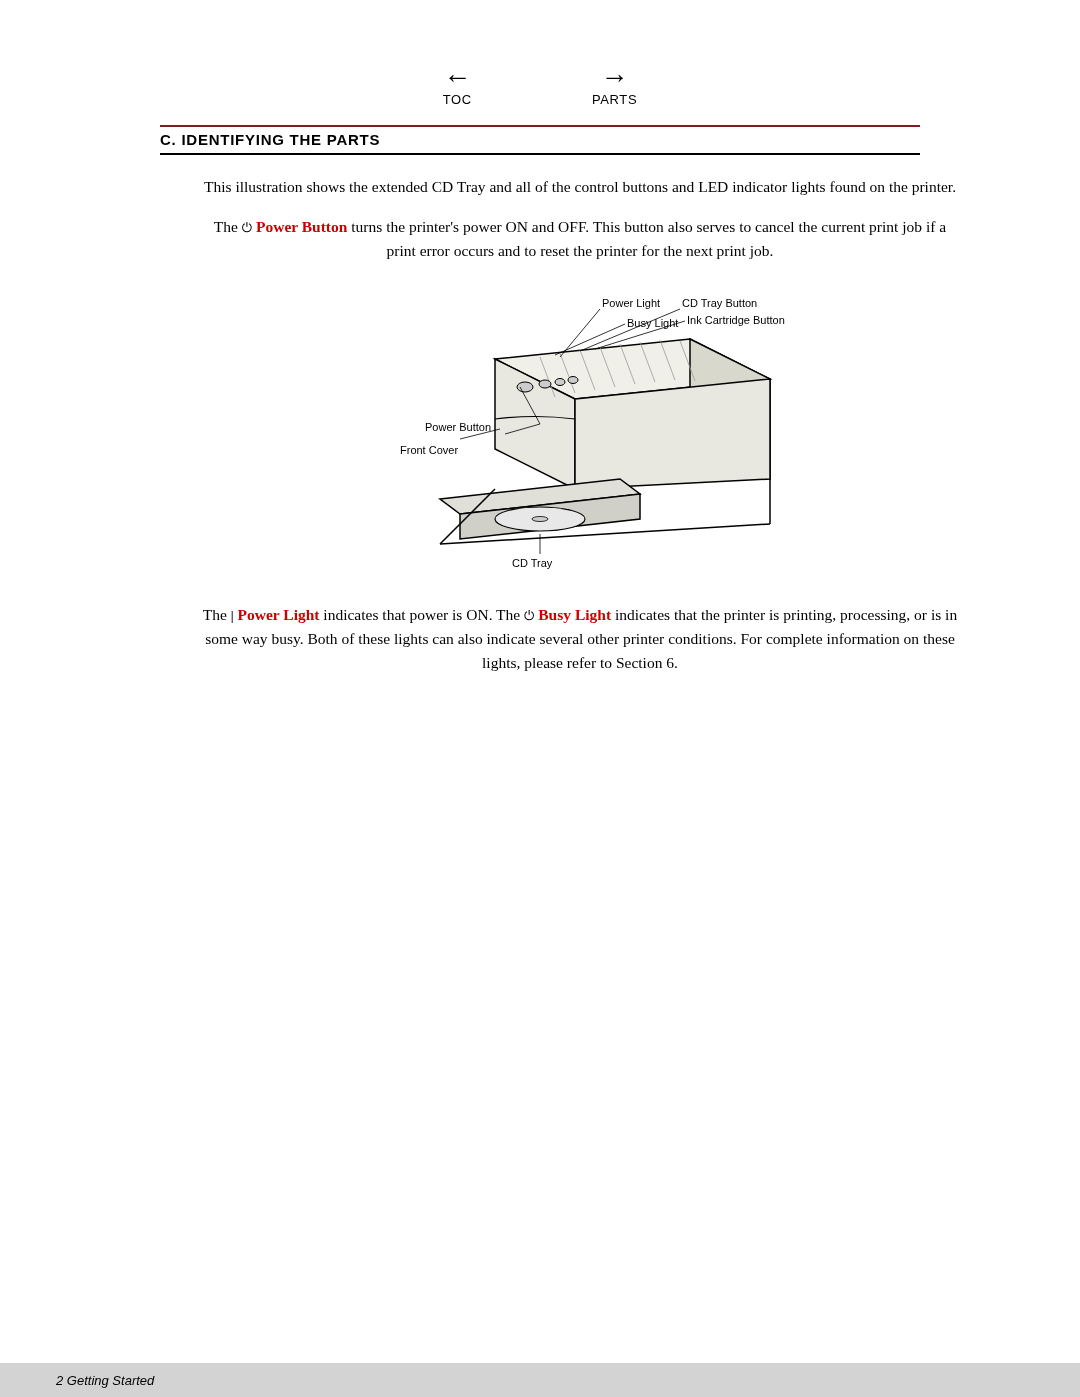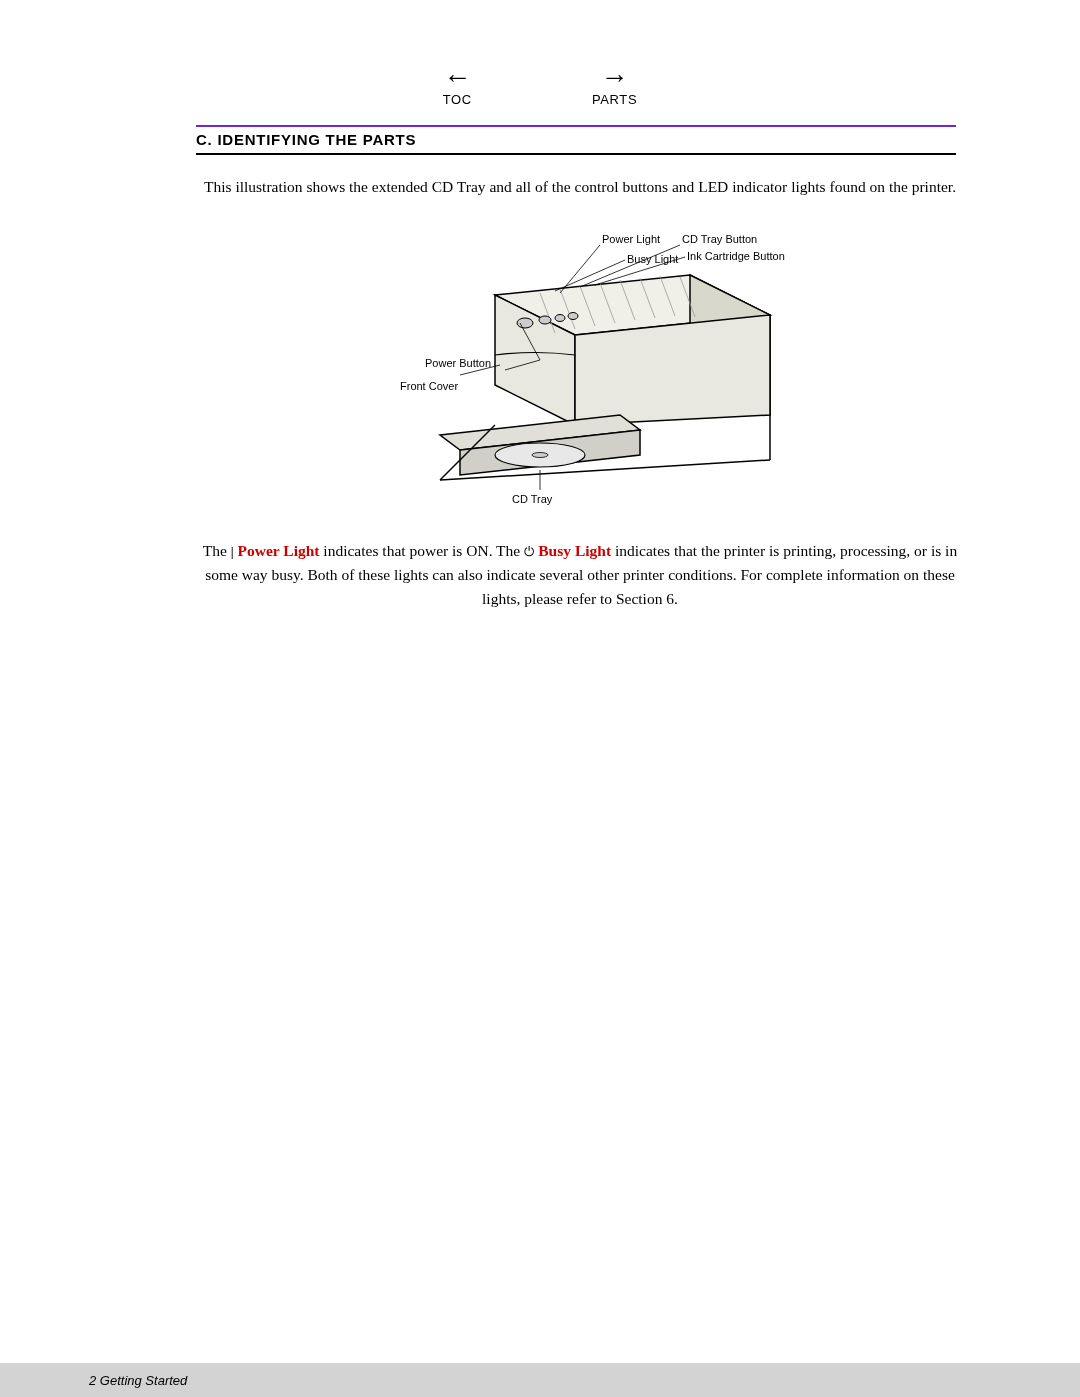--- a/index.html
+++ b/index.html
@@ -45,24 +45,24 @@
 
     .nav-label {
       font-family: Arial, Helvetica, sans-serif;
       font-size: 13px;
       font-weight: normal;
       letter-spacing: 0.05em;
     }
 
     
     .section-heading {
-      border-top: 2px solid #6d28d9;
+      border-top: 2px solid #7f1d1d;
       border-bottom: 2px solid #000;
       padding: 4px 0;
-      margin: 8px 80px 20px 116px;
+      margin: 8px 80px 20px 80px;
       display: inline-block;
       width: calc(100% - 160px);
     }
 
     .section-heading-text {
       font-family: Arial, Helvetica, sans-serif;
       font-size: 15px;
       font-weight: bold;
       letter-spacing: 0.05em;
       text-transform: uppercase;
@@ -95,21 +95,21 @@
       width: 100%;
     }
 
     
     .footer {
       position: absolute;
       bottom: 0;
       left: 0;
       right: 0;
       background: #d3d3d3;
-      padding: 8px 89px;
+      padding: 8px 56px;
     }
 
     .footer-text {
       font-family: Arial, Helvetica, sans-serif;
       font-size: 13px;
       font-style: italic;
     }
 
     .icon-inline {
       display: inline-block;
@@ -137,20 +137,23 @@
       <span class="section-heading-text">C.  IDENTIFYING THE PARTS</span>
     </div>
   </div>
 
   <div class="content">
 
     <p>
       <span>This illustration shows the extended CD Tray and all of the control buttons and LED indicator lights found on the printer.</span>
     </p>
 
+    <p>
+      The <span class="icon-inline">⏻</span> <span class="bold-red">Power Button</span> turns the printer's power ON and OFF. This button also serves to cancel the current print job if a print error occurs and to reset the printer for the next print job.
+    </p>
 
 
     <div class="diagram-container">
       <svg class="diagram-svg" viewBox="0 0 480 300" xmlns="http://www.w3.org/2000/svg">
 
         <polygon points="155,80 350,60 430,100 235,120" fill="#f0f0e8" stroke="#000" stroke-width="1.5"></polygon>
 
         <polygon points="350,60 430,100 430,200 350,160" fill="#d8d8cc" stroke="#000" stroke-width="1.5"></polygon>
 
         <polygon points="155,80 235,120 235,210 155,170" fill="#e8e8e0" stroke="#000" stroke-width="1.5"></polygon>

